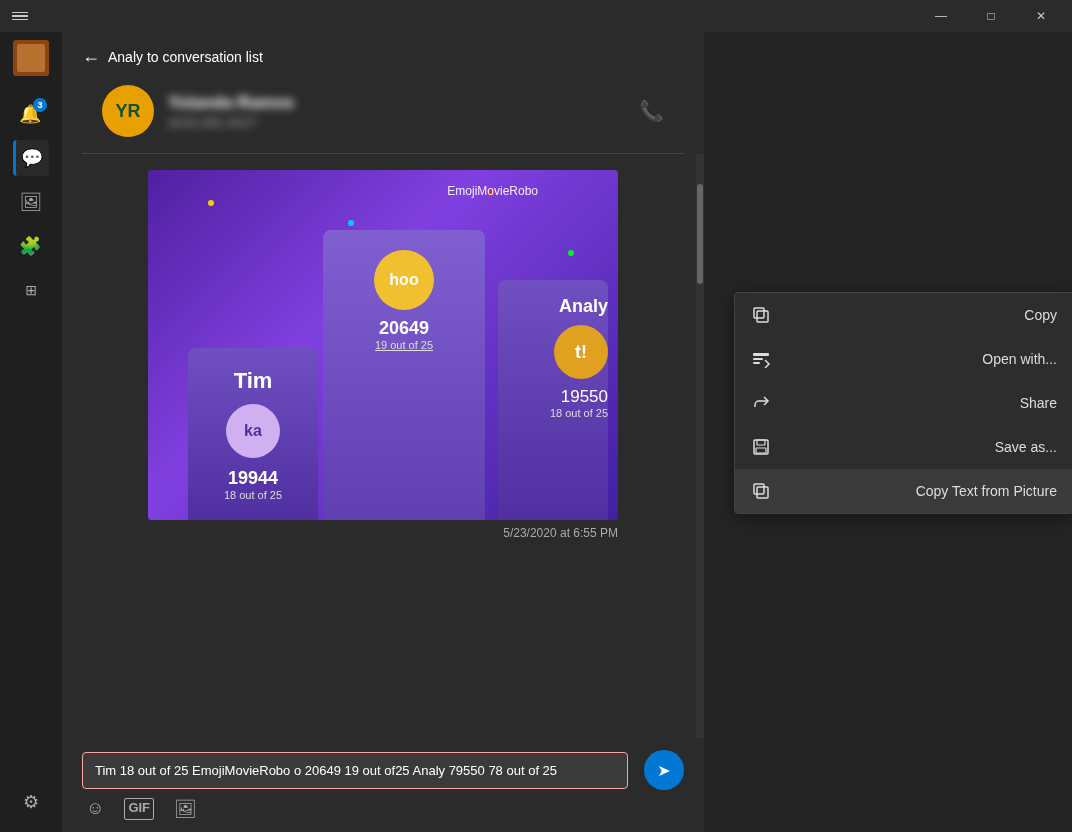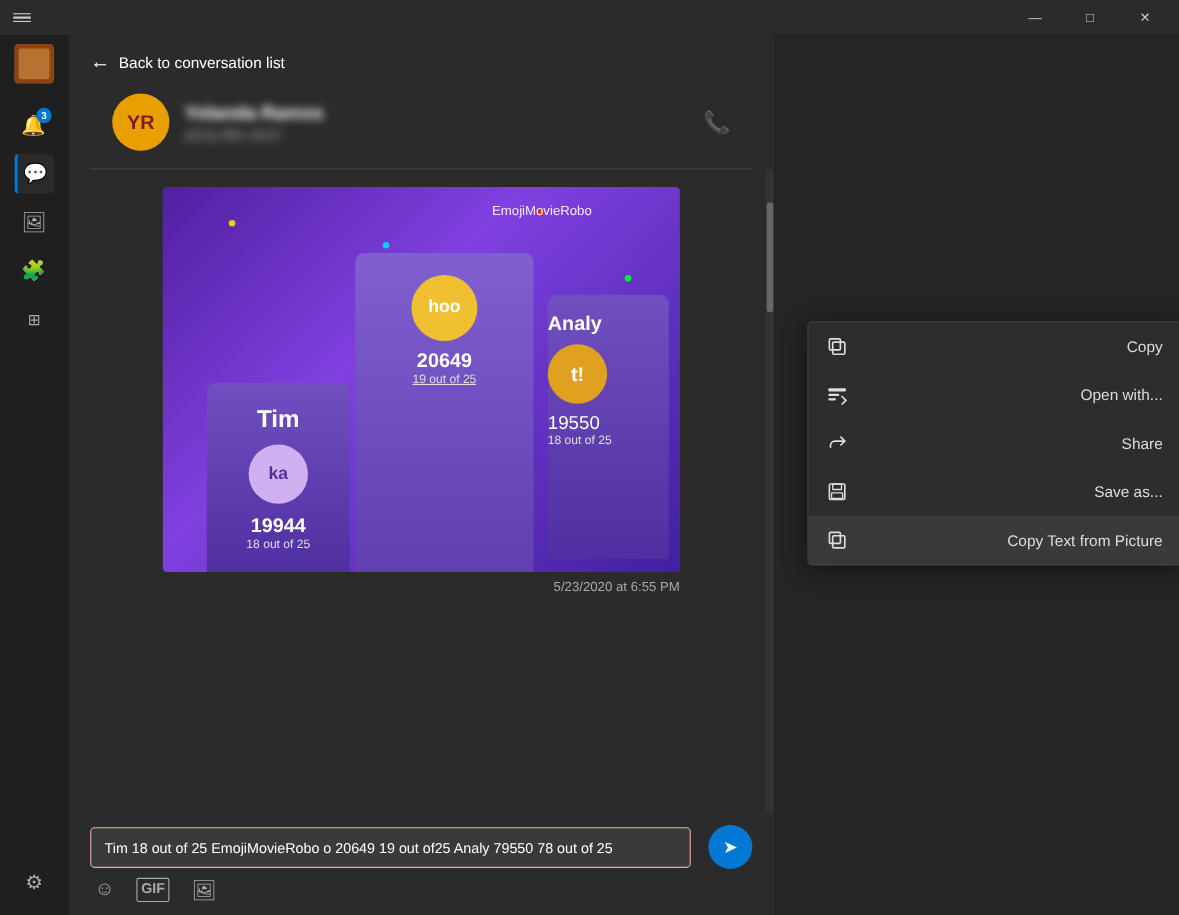--- a/index.html
+++ b/index.html
@@ -160,21 +160,21 @@
       margin: 0 20px;
     }
     .avatar-circle {
       width: 52px;
       height: 52px;
       border-radius: 50%;
       background: #e8a000;
       display: flex;
       align-items: center;
       justify-content: center;
-      color: #7f1d1d;
+      color: #14532d;
       font-size: 18px;
       font-weight: bold;
       flex-shrink: 0;
     }
     .contact-info {
       flex: 1;
       margin-left: 14px;
     }
     .contact-name {
       color: white;
@@ -387,21 +387,21 @@
         <span>⚙</span>
       </div>
     </div>
   </div>
 
   <div class="content-area">
 
     <div class="top-nav">
       <div class="back-link">
         <span class="back-arrow">←</span>
-        <span>Back to conversation list</span>
+        <span>Analy to conversation list</span>
       </div>
     </div>
 
     <div class="contact-header">
       <div class="avatar-circle">
         <span>YR</span>
       </div>
       <div class="contact-info">
         <div class="contact-name">Yolanda Ramos</div>
         <div class="contact-phone">(615) 891-9227</div>
@@ -430,21 +430,21 @@
                 <div style="font-size:18px;font-weight:bold;color:white;">19944</div>
                 <div style="font-size:11px;color:#ddd;">18 out of 25</div>
               </div>
 
               <div style="position:absolute;bottom:0;left:175px;width:162px;height:290px;background:linear-gradient(180deg,#8060d0,#6040b0);border-radius:8px 8px 0 0;display:flex;flex-direction:column;align-items:center;justify-content:flex-start;padding-top:20px;">
                 <div style="width:60px;height:60px;border-radius:50%;background:#f0c030;display:flex;align-items:center;justify-content:center;font-size:16px;font-weight:bold;color:#fff;margin-bottom:8px;">hoo</div>
                 <div style="font-size:18px;font-weight:bold;color:white;">20649</div>
                 <div style="font-size:11px;color:#ddd;text-decoration:underline;">19 out of 25</div>
               </div>
 
-              <div style="position:absolute;bottom:12px;right:10px;width:110px;height:240px;background:linear-gradient(180deg,#7050c0,#5030a0);border-radius:8px 8px 0 0;display:flex;flex-direction:column;align-items:flex-start;justify-content:flex-start;padding-top:16px;">
+              <div style="position:absolute;bottom:0;right:10px;width:110px;height:240px;background:linear-gradient(180deg,#7050c0,#5030a0);border-radius:8px 8px 0 0;display:flex;flex-direction:column;align-items:flex-end;justify-content:flex-start;padding-top:16px;">
                 <div style="font-size:18px;font-weight:bold;color:white;">Analy</div>
                 <div style="width:54px;height:54px;border-radius:50%;background:#e0a020;display:flex;align-items:center;justify-content:center;font-size:18px;font-weight:bold;color:white;margin:8px 0;">t!</div>
                 <div style="font-size:17px;font-weight:normal;color:white;">19550</div>
                 <div style="font-size:11px;color:#ddd;">18 out of 25</div>
               </div>
             </div>
           </div>
 
           <div class="timestamp">5/23/2020 at 6:55 PM</div>
         </div>

